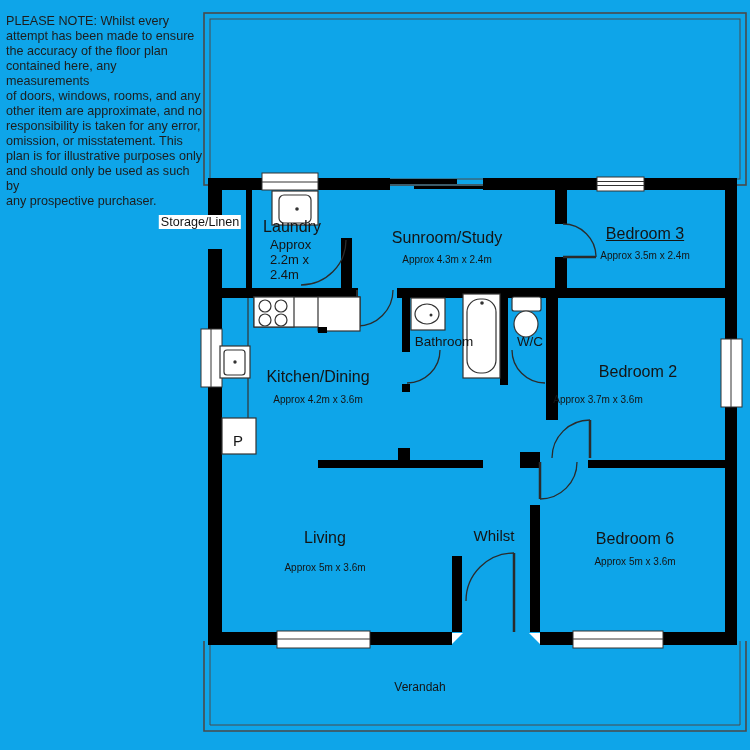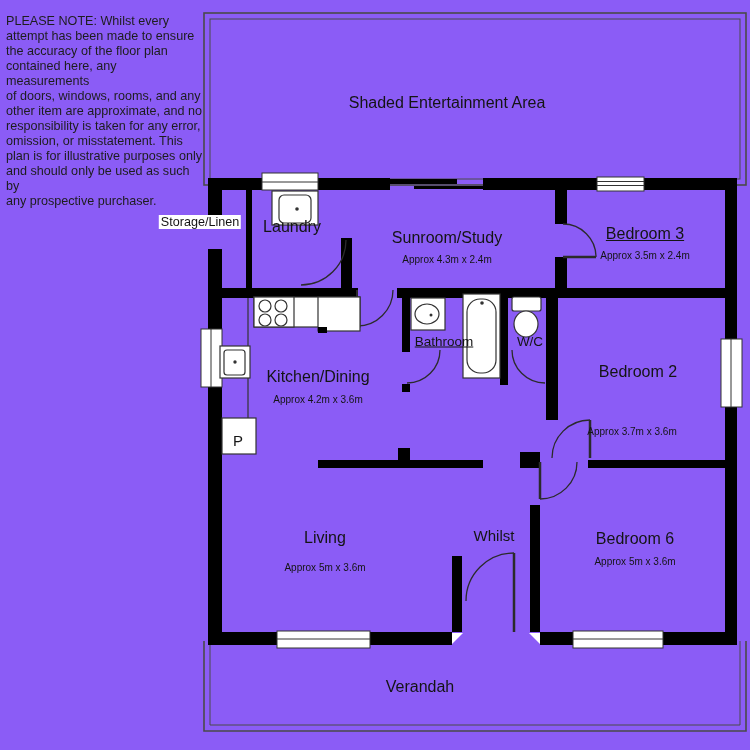--- a/index.html
+++ b/index.html
@@ -1,16 +1,16 @@
 <!DOCTYPE html>
 <html><head>
 <meta charset="utf-8">
 <style>
   html,body{margin:0;padding:0;background:#fff;}
-  #canvas{position:relative;width:750px;height:750px;background:#8b5cf6;overflow:hidden;
+  #canvas{position:relative;width:750px;height:750px;background:#0ea5e9;overflow:hidden;
           font-family:"Liberation Sans", sans-serif;color:#161616;}
   #plan-svg{position:absolute;left:0;top:0;z-index:1;}
   .lbl{position:absolute;transform:translate(-50%,-50%);white-space:nowrap;z-index:2;color:#141414;}
   .name{font-size:16px;}
   .small{font-size:13.5px;}
   .dims{font-size:10px;}
   .disclaimer{position:absolute;left:6px;top:14px;width:196px;font-size:12.6px;line-height:15px;
               white-space:pre-line;z-index:2;color:#1d1d1d;}
   .dimsblock{position:absolute;left:270px;top:237px;width:64px;font-size:13px;line-height:15px;
              z-index:2;color:#141414;}
@@ -143,41 +143,41 @@
 the accuracy of the floor plan
 contained here, any measurements
 of doors, windows, rooms, and any
 other item are approximate, and no
 responsibility is taken for any error,
 omission, or misstatement. This
 plan is for illustrative purposes only
 and should only be used as such by
 any prospective purchaser.</div>
 
-  <div class="lbl name" style="left:447px;top:103px;">Shaded Entertainment Area</div>
-  <div class="lbl" style="left:420px;top:687px;font-size:16px;">Verandah</div>
+  <div class="lbl" style="left:420px;top:687px;font-size:12px;">Verandah</div>
   <div class="lbl wallbg" style="left:200px;top:222px;font-size:12.6px;">Storage/Linen</div>
   <div class="lbl" style="left:238px;top:440px;font-size:15px;">P</div>
 
   <div class="lbl name" style="left:292px;top:227px;">Laundry</div>
+  <div class="dimsblock">Approx 2.2m x 2.4m</div>
 
   <div class="lbl name" style="left:447px;top:238px;">Sunroom/Study</div>
   <div class="lbl dims" style="left:447px;top:259px;">Approx 4.3m x 2.4m</div>
 
   <div class="lbl name" style="left:645px;top:234px;text-decoration:underline;">Bedroom 3</div>
   <div class="lbl dims" style="left:645px;top:255px;">Approx 3.5m x 2.4m</div>
 
   <div class="lbl name" style="left:318px;top:377px;">Kitchen/Dining</div>
   <div class="lbl dims" style="left:318px;top:399px;">Approx 4.2m x 3.6m</div>
 
-  <div class="lbl small" style="left:444px;top:341px;text-decoration:underline;">Bathroom</div>
+  <div class="lbl small" style="left:444px;top:341px;">Bathroom</div>
   <div class="lbl small" style="left:530px;top:341px;">W/C</div>
 
   <div class="lbl name" style="left:638px;top:372px;">Bedroom 2</div>
-  <div class="lbl dims" style="left:632px;top:399px;margin-top:32px;">Approx 3.7m x 3.6m</div>
+  <div class="lbl dims" style="left:598px;top:399px;">Approx 3.7m x 3.6m</div>
 
   <div class="lbl name" style="left:325px;top:538px;">Living</div>
   <div class="lbl dims" style="left:325px;top:567px;">Approx 5m x 3.6m</div>
 
   <div class="lbl" style="left:494px;top:535px;font-size:15px;">Whilst</div>
 
   <div class="lbl name" style="left:635px;top:539px;">Bedroom 6</div>
   <div class="lbl dims" style="left:635px;top:561px;">Approx 5m x 3.6m</div>
 
 </div>

